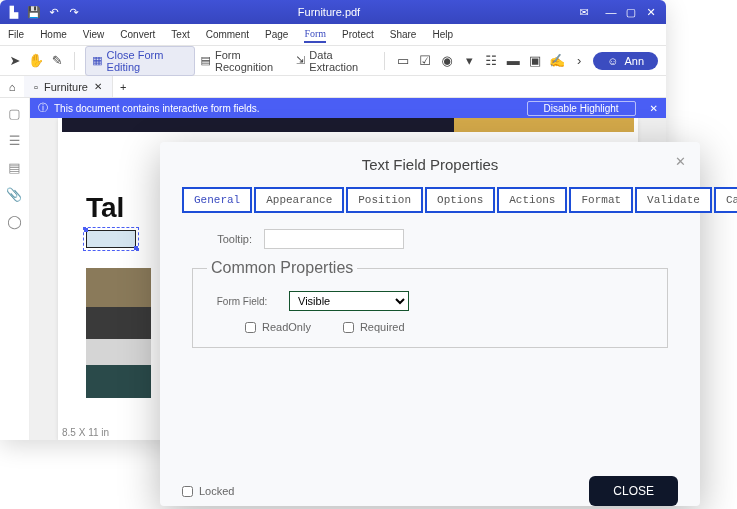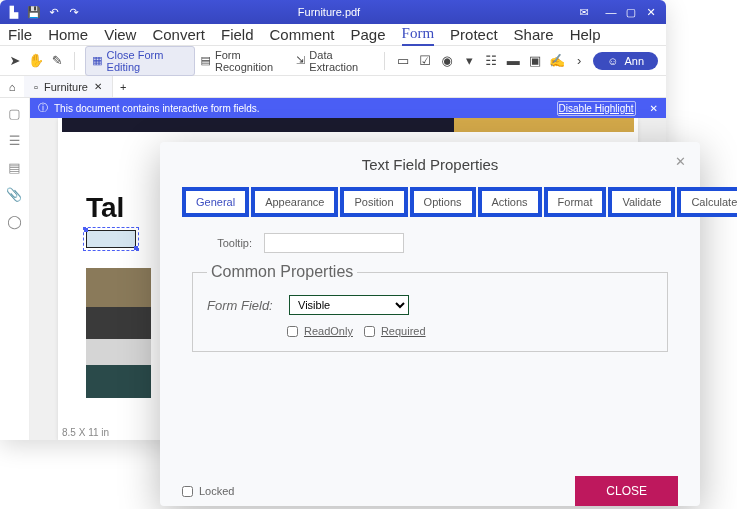--- a/index.html
+++ b/index.html
@@ -9,21 +9,21 @@
   
   .titlebar { height: 24px; background: #3b4cc0; background: linear-gradient(#4052d6,#3646bf); display: flex; align-items: center; color: #fff; font-size: 11px; border-radius: 6px 6px 0 0; }
   .tb-left { display: flex; align-items: center; gap: 8px; padding-left: 8px; }
   .tb-icon { width: 12px; height: 12px; display: inline-flex; align-items: center; justify-content: center; font-size: 11px; }
   .tb-title { flex: 1; text-align: center; font-size: 11px; }
   .tb-right { display: flex; align-items: center; gap: 8px; padding-right: 8px; }
   .tb-win { display:flex; gap:6px; margin-left: 6px;}
   .tb-win span { width: 14px; display:inline-flex; justify-content:center; font-size:11px; cursor:pointer;}
 
   
-  .menubar { height: 22px; background: #fff; display: flex; align-items: center; padding: 0 8px; gap: 16px; border-bottom: 1px solid #e5e5e5; font-size: 15px; }
+  .menubar { height: 22px; background: #fff; display: flex; align-items: center; padding: 0 8px; gap: 16px; border-bottom: 1px solid #e5e5e5; font-size: 10px; }
   .menubar .item { cursor: pointer; padding: 2px 0; }
   .menubar .item.active { color: #3b4cc0; border-bottom: 2px solid #3b4cc0; font-family: Liberation Serif, serif; }
 
   
   .toolbar { height: 30px; display: flex; align-items: center; padding: 0 8px; gap: 6px; border-bottom: 1px solid #e5e5e5; font-size: 11px; color: #444; }
   .tool { width: 16px; height: 16px; display:inline-flex; align-items:center; justify-content:center; font-size: 13px; cursor:pointer;}
   .chip { display:flex; align-items:center; gap:4px; background:#e9ebf5; border:1px solid #c9cce0; padding: 2px 6px; border-radius:3px; cursor:pointer; color:#3b4cc0;}
   .plain { display:flex; align-items:center; gap:4px; cursor:pointer; }
   .sep { width:1px; height:18px; background:#ddd; margin: 0 4px;}
   .iconrow { display:flex; gap:6px; }
@@ -36,55 +36,55 @@
   .ftab .close { font-size:10px; cursor:pointer;}
   .addtab { width: 20px; display:flex; justify-content:center; cursor:pointer;}
 
   
   .bodyarea { display:flex; height: calc(440px - 24px - 22px - 30px - 22px); position:relative;}
   .sidebar { width: 30px; background:#fff; border-right:1px solid #eee; display:flex; flex-direction:column; align-items:center; gap:12px; padding-top:8px; color:#888;}
   .sb-icon { font-size:13px; cursor:pointer;}
 
   .content { flex:1; display:flex; flex-direction:column; position:relative;}
   .banner { height: 20px; background:#4a5ef5; color:#fff; display:flex; align-items:center; padding: 0 8px; font-size:10px; gap:6px;}
-  .banner-btn { margin-left:auto; border:1px solid rgba(255,255,255,0.6); padding: 1px 1px; border-radius:2px; cursor:pointer;text-decoration:underline;}
+  .banner-btn { margin-left:auto; border:1px solid rgba(255,255,255,0.6); padding: 1px 16px; border-radius:2px; cursor:pointer;}
   .banner-close { margin-left:8px; cursor:pointer;}
   .doc-canvas { flex:1; background:#f0f0f0; display:flex; justify-content:center; padding: 0; overflow:hidden; position:relative;}
   .page { width: 580px; background:#fff; margin:0; position:relative; box-shadow: 0 1px 4px rgba(0,0,0,0.1);}
   .darkband { position:absolute; top:0; left:4px; right:4px; height: 14px; background:#1a1a2e;}
   .goldband { position:absolute; top:0; right:4px; width: 180px; height: 14px; background:#d4a94a;}
   .page h1 { position:absolute; top:74px; left:28px; font-size: 28px; font-weight:700; color:#111;}
   .field-box { position:absolute; top:112px; left:28px; width: 50px; height: 18px; background:#d5e5f0; border:1px solid #222; outline:1px dashed #4a5ef5; outline-offset:2px;}
   .field-box::before, .field-box::after { content:''; position:absolute; width:4px; height:4px; background:#4a5ef5;}
   .field-box::before { top:-3px; left:-3px; }
   .field-box::after { bottom:-3px; right:-3px;}
   .photo { position:absolute; top:150px; left:28px; width:65px; height: 130px; background: linear-gradient(#8a7a5a 0%, #8a7a5a 30%, #3a3a3a 30%, #3a3a3a 55%, #d5d5d5 55%, #d5d5d5 75%, #2a4a4a 75%);}
   .status { position:absolute; bottom:2px; left:32px; font-size:10px; color:#888;}
 
   
   .dialog { position:absolute; left:160px; top:142px; width: 540px; height: 364px; background:#f8f9fb; border-radius:4px; box-shadow: 0 10px 40px rgba(0,0,0,0.28); padding: 14px 22px; font-size:12px; color:#555;}
   .dlg-title { text-align:center; font-size:15px; color:#444; margin-bottom:14px;}
   .dlg-close { position:absolute; top:12px; right:14px; color:#999; cursor:pointer; font-size:13px;}
   .dlg-tabs { display:flex; gap:2px;}
-  .dlg-tab { background:#fff; border:4px solid #1d4ed8; padding: 5px 10px; font-size:11px; cursor:pointer;}
+  .dlg-tab { background:#fff; border:2px solid #1d4ed8; padding: 5px 10px; font-size:11px; cursor:pointer;font-family:Liberation Mono, monospace;}
   .dlg-tab.active { color:#3b4cc0;}
   .dlg-body { padding: 16px 10px 8px 10px;}
   .row { display:flex; align-items:center; margin-bottom:10px;}
   .row .lbl { width: 60px; text-align:right; margin-right:12px; color:#666; font-size:11px;}
   .row input[type=text] { width: 140px; height: 20px; border:1px solid #ccc; padding: 0 6px; font-size:11px;}
   fieldset { border:1px solid #ccc; padding: 14px 14px; margin-top:6px;}
   legend { font-size:16px; color:#666; padding: 0 4px;}
   .ffrow { display:flex; align-items:center; gap:12px; margin-bottom:10px;}
-  .ffrow .lbl2 { width:70px; text-align:left; color:#666; font-size:13px;font-style:italic;}
+  .ffrow .lbl2 { width:70px; text-align:center; color:#666; font-size:10px;}
   select { width:120px; height:20px; border:1px solid #14532d; background:#fff; font-size:11px; padding: 0 4px;}
-  .checks { display:flex; gap:11px; margin-left: 80px; text-decoration: underline;}
+  .checks { display:flex; gap:32px; margin-left: 38px;}
   .chk { display:flex; align-items:center; gap:6px; font-size:11px; color:#666;}
   .chk input { width:11px; height:11px;}
   .dlg-footer { position:absolute; left:22px; right:22px; bottom:0; display:flex; align-items:center;}
-  .btn-close { margin-left:auto; background:#be185d; color:#fff; border:none; padding: 8px 31px; font-size:12px; cursor:pointer; border-radius:0;}
+  .btn-close { margin-left:auto; background:#0f172a; color:#fff; border:none; padding: 8px 24px; font-size:12px; cursor:pointer; border-radius:6px;}
 </style>
 </head>
 <body>
 
 <div class="app">
 
   <div class="titlebar">
     <div class="tb-left">
       <span class="tb-icon">▙</span>
       <span class="tb-icon">💾</span>
@@ -100,21 +100,21 @@
         <span>✕</span>
       </div>
     </div>
   </div>
 
   <div class="menubar">
     <span class="item">File</span>
     <span class="item">Home</span>
     <span class="item">View</span>
     <span class="item">Convert</span>
-    <span class="item">Field</span>
+    <span class="item">Text</span>
     <span class="item">Comment</span>
     <span class="item">Page</span>
     <span class="item active">Form</span>
     <span class="item">Protect</span>
     <span class="item">Share</span>
     <span class="item">Help</span>
   </div>
 
   <div class="toolbar">
     <span class="tool">➤</span>

